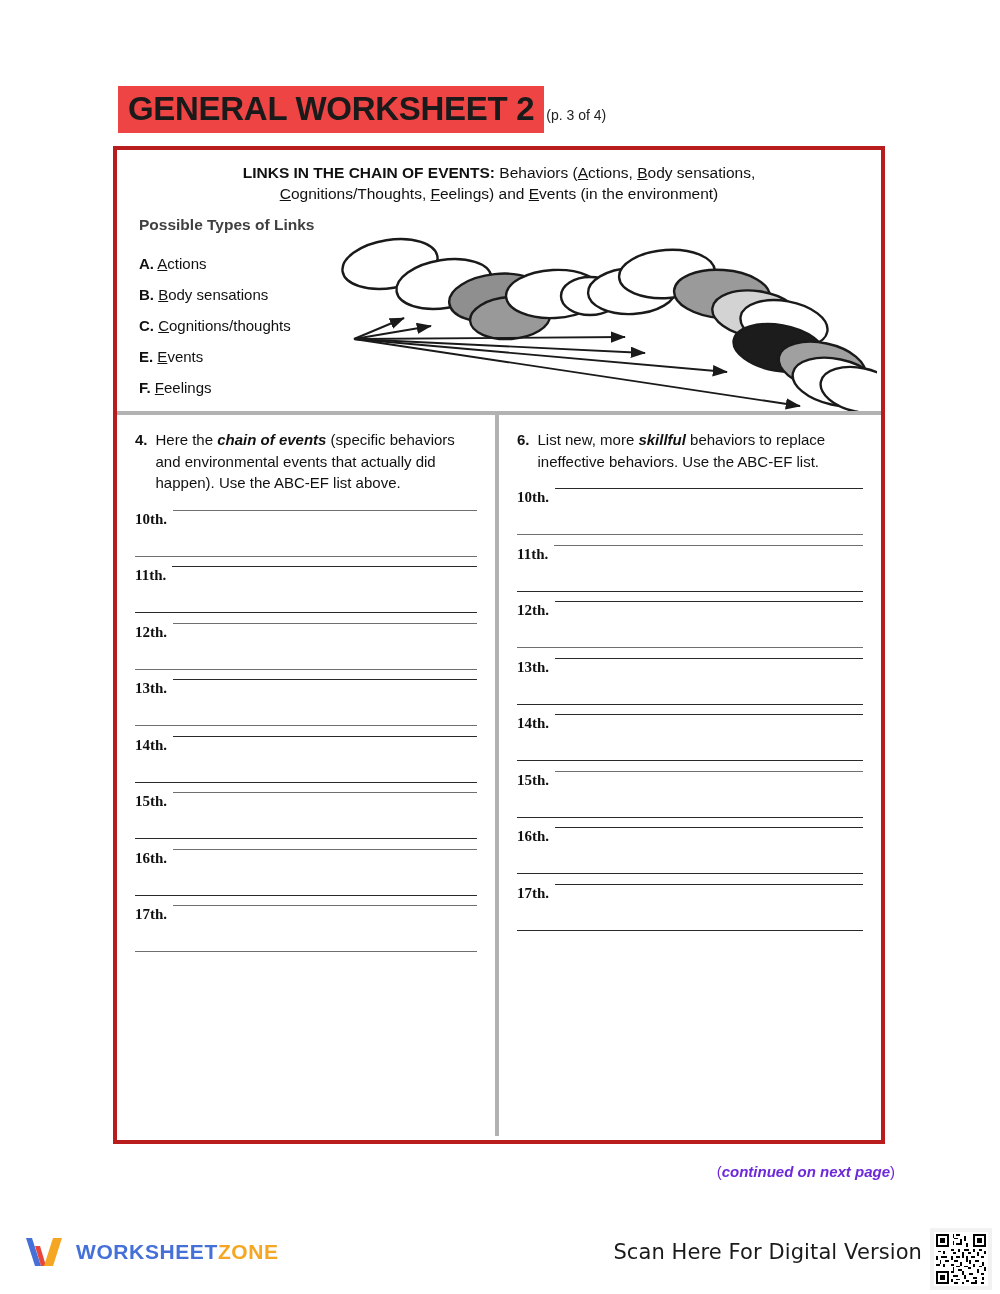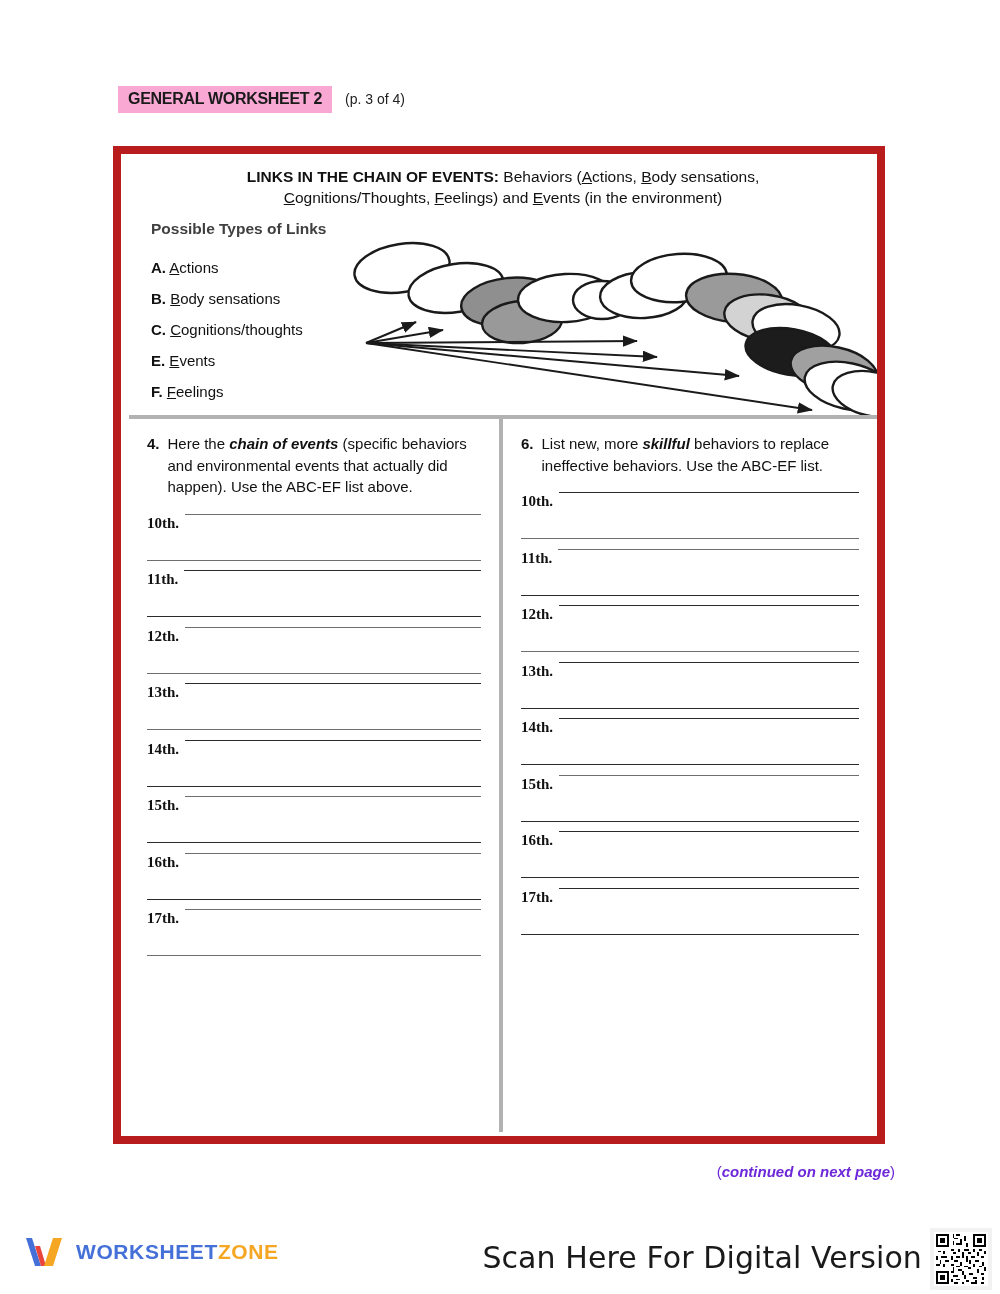--- a/index.html
+++ b/index.html
@@ -15,42 +15,41 @@
     overflow: hidden;
   }
 
   
   .title-row {
     position: absolute;
     left: 118px; top: 86px;
     display: flex; align-items: baseline;
   }
   .title-chip {
-    background: #f9a8d4;
+    background: #ef4444;
     padding: 4px 10px 5px 10px;
-    font-size: 16px;
+    font-size: 33px;
     font-weight: bold;
     letter-spacing: -0.3px;
     color: #1a1a1a;
     font-family: "Liberation Sans", sans-serif;
   }
   .title-page {
-    margin-left: 13px;
+    margin-left: 2px;
     font-size: 14px;
     color: #222;
   }
 
   
   .sheet {
     position: absolute;
     left: 113px; top: 146px;
     width: 772px; height: 998px;
-    border: 8px solid #b91c1c;
+    border: 4px solid #b91c1c;
     background: #ffffff;
-    padding-left: 8px;
   }
 
   
   .header-panel {
     position: relative;
     height: 265px;
     border-bottom: 4px solid #b2b2b2;
     overflow: hidden;
   }
   .links-title {
@@ -171,21 +170,21 @@
     font-size: 21px;
     font-weight: bold;
     letter-spacing: 0.6px;
   }
   .brand-text .w1 { color: #4570d8; }
   .brand-text .w2 { color: #f5a623; }
 
   .scan {
     position: absolute;
     right: 78px; top: 16px;
-    font-size: 30px;
+    font-size: 21px;
     color: #1a1a1a;
     font-family: "DejaVu Sans", sans-serif;
     letter-spacing: 0.1px;
   }
   .qr {
     position: absolute;
     right: 8px; top: 4px;
     width: 62px; height: 62px;
     background: #f2f2f2;
     padding: 4px;

